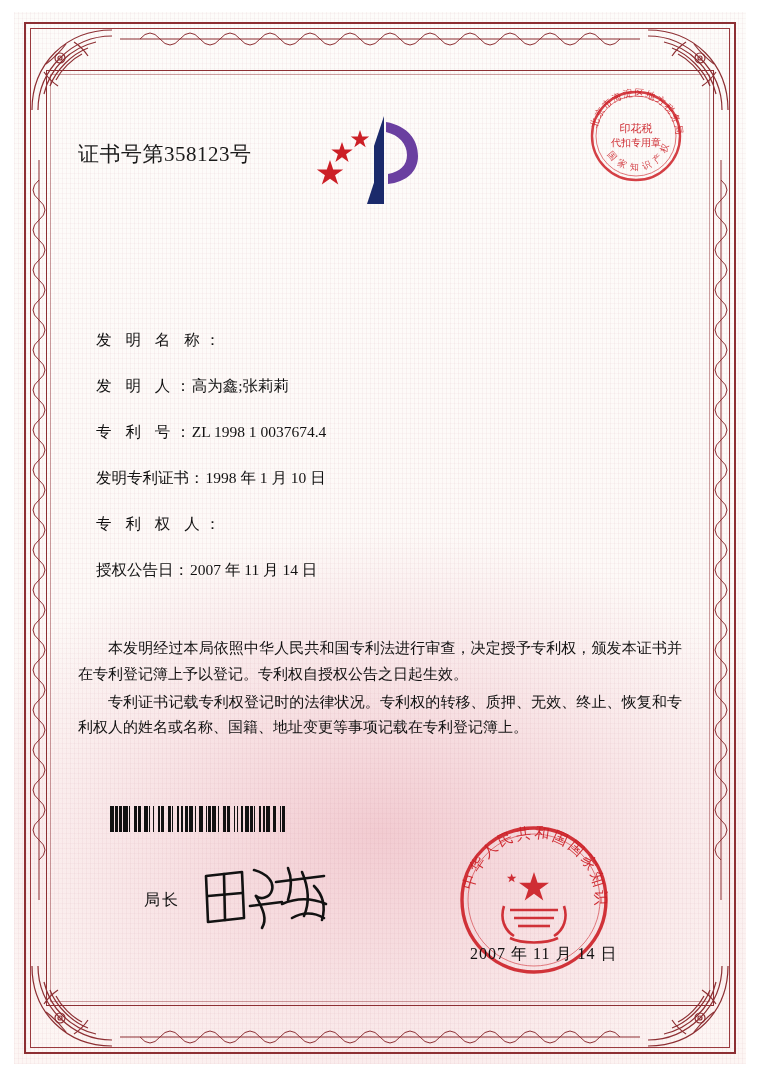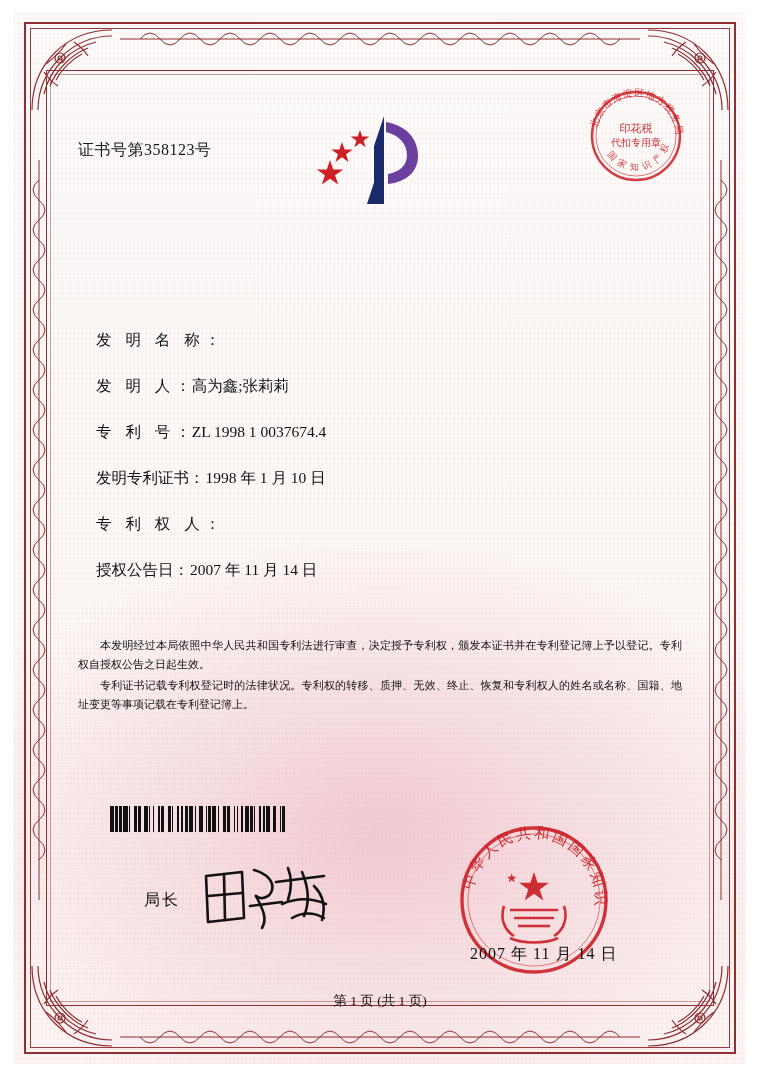--- a/index.html
+++ b/index.html
@@ -93,21 +93,21 @@
   .edge-top    { left: 120px; top: 22px;  width: 520px; height: 34px; }
   .edge-bottom { left: 120px; bottom: 22px; width: 520px; height: 34px; transform: scaleY(-1); }
   .edge-left   { left: 22px;  top: 160px;  width: 34px;  height: 740px; }
   .edge-right  { right: 22px; top: 160px;  width: 34px;  height: 740px; transform: scaleX(-1); }
 
   
   .cert-number {
     position: absolute;
     left: 78px;
     top: 140px;
-    font-size: 16px;
+    font-size: 21px;
     color: #1a1a1a;
     letter-spacing: 0.5px;
     font-family: "Liberation Serif", "DejaVu Serif", serif;
     text-align: right;
   }
 
   .logo {
     position: absolute;
     left: 312px;
     top: 112px;
@@ -166,21 +166,21 @@
     color: #111;
     font-family: "Liberation Serif", "DejaVu Serif", serif;
   }
 
   
   .body-text {
     position: absolute;
     left: 78px;
     top: 636px;
     width: 604px;
-    font-size: 11px;
+    font-size: 15px;
     line-height: 1.72;
     color: #111;
     text-align: justify;
   }
   .body-text p {
     margin: 0 0 2px 0;
     text-indent: 2em;
   }
 
   
@@ -554,15 +554,14 @@
         <path d="M66 108 L98 108"></path>
         <path d="M52 88 C48 100 52 112 62 118"></path>
         <path d="M112 88 C116 100 112 112 102 118"></path>
         <path d="M58 120 C70 126 94 126 106 120"></path>
       </g>
     </svg>
   </div>
 
   <div class="issue-date">2007 年 11 月 14 日</div>
 
-  <div class="page-footer">第 1 页 (共 1 页)</div>
 
 </div>
 
 </body></html>

